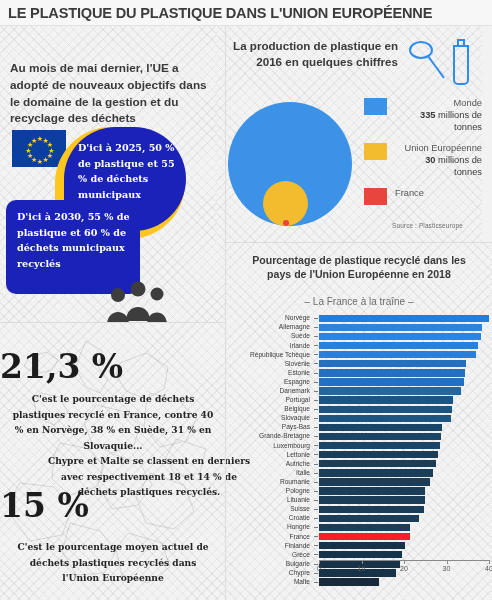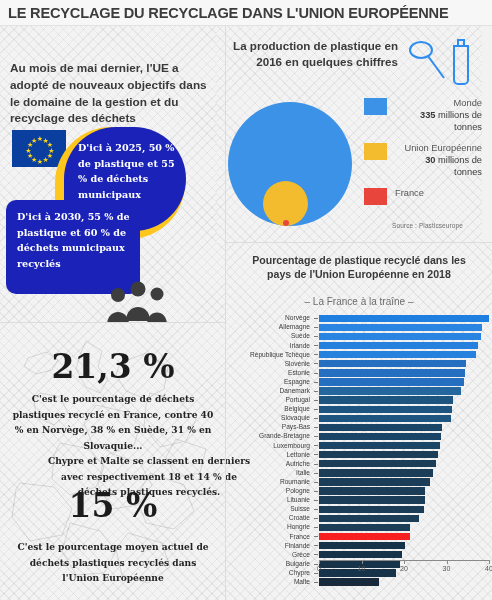--- a/index.html
+++ b/index.html
@@ -126,41 +126,41 @@
   }
   .axis-ticks span {
     position:absolute; top:5px; font-size:7px; color:#555; transform:translateX(-50%);
   }
 
   
   .map-bg {
     position:absolute; inset:0; opacity:.22; overflow:hidden;
   }
   .big-num {
-    position:absolute; width:226px; text-align:center;
+    position:absolute; width:226px; 
     font-family:"DejaVu Serif", serif; font-weight:bold; color:#1c1c1c;
   }
   .bn-1 { top:24px; font-size:33px; }
   .bn-2 { top:163px; font-size:33px; }
   .stat-p {
     position:absolute; width:204px; left:11px; text-align:center;
     font-family:"DejaVu Serif", serif; font-weight:bold;
     font-size:9.1px; line-height:1.72; color:#232323;
   }
   .sp-1 { top:68px; }
   .sp-2 { top:130px;margin-left:36px; }
   .sp-3 { top:216px; }
 </style>
 </head>
 <body>
 
 <div class="page">
 
   <div class="header">
-    <h1>LE RECYCLAGE DU RECYCLAGE DANS L'UNION EUROPÉENNE</h1>
+    <h1>LE PLASTIQUE DU PLASTIQUE DANS L'UNION EUROPÉENNE</h1>
   </div>
 
   <div class="panel p-intro tex">
     <div class="intro-txt">Au mois de mai dernier, l'UE a adopté de nouveaux objectifs dans le domaine de la gestion et du recyclage des déchets</div>
 
     <div class="eu-flag">
       <div class="stars" id="eu-stars">
           <span style="left: 27px; top: 7px;">★</span>
           <span style="left: 32.75px; top: 8.54071px;">★</span>
           <span style="left: 36.9593px; top: 12.75px;">★</span>

